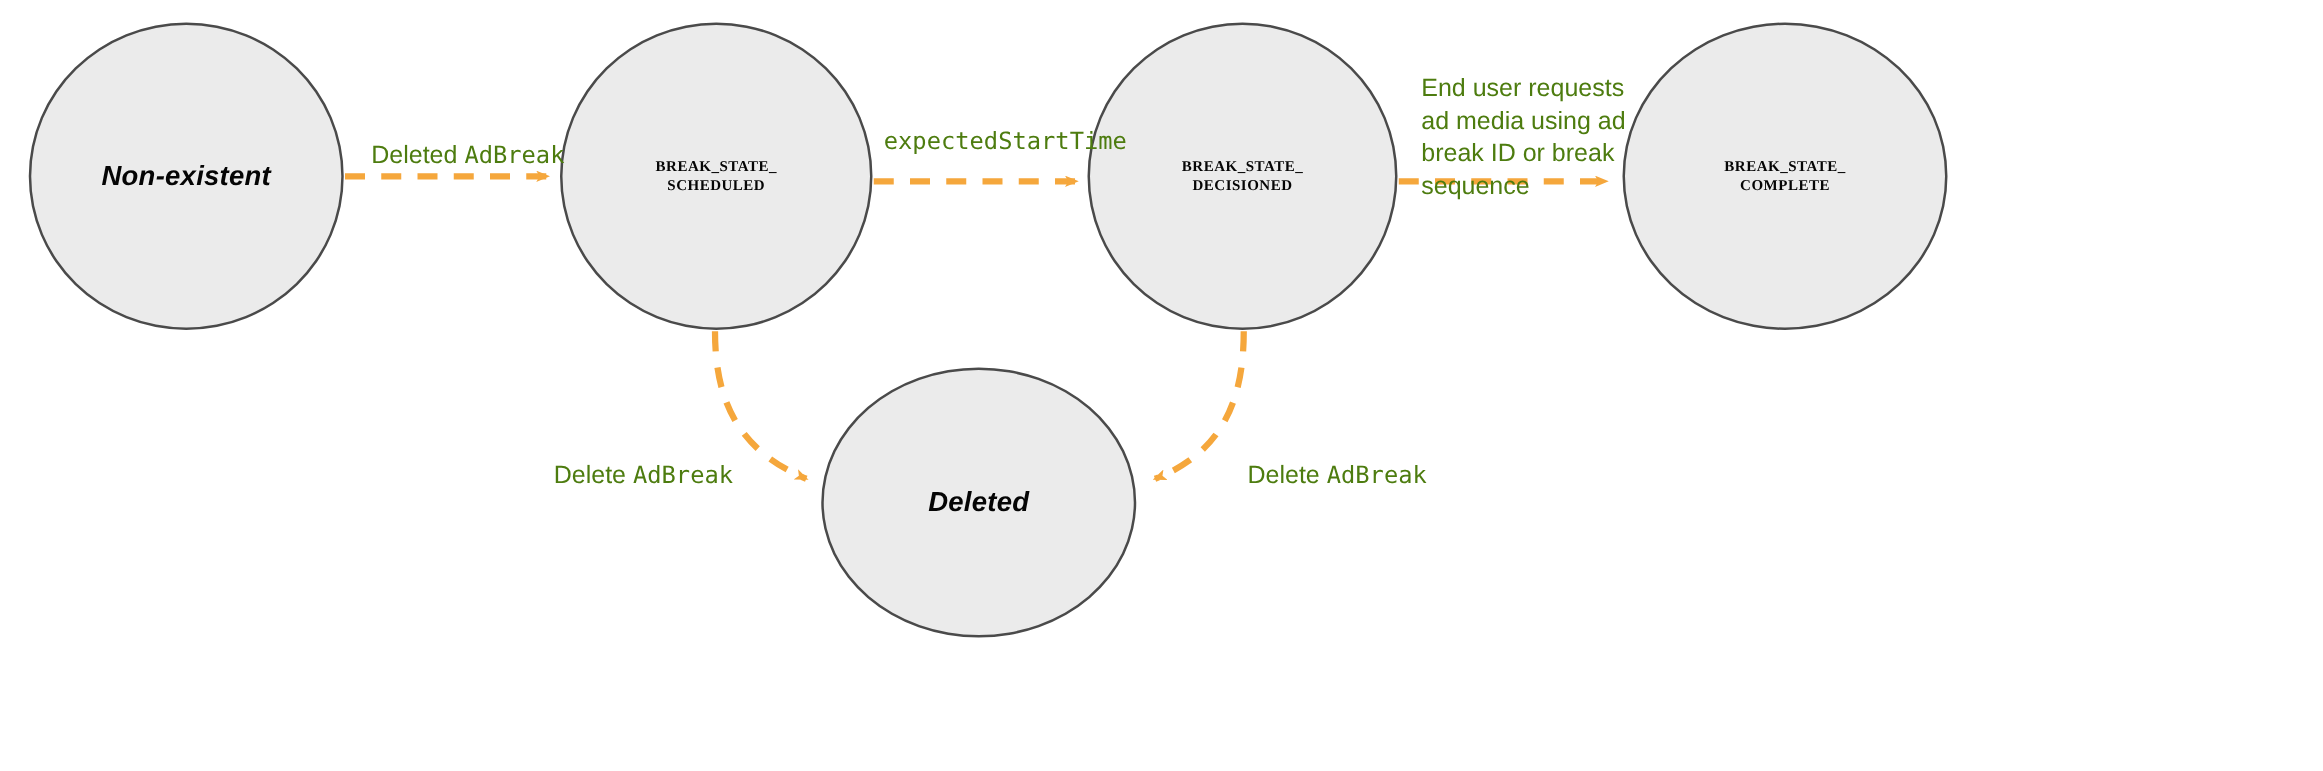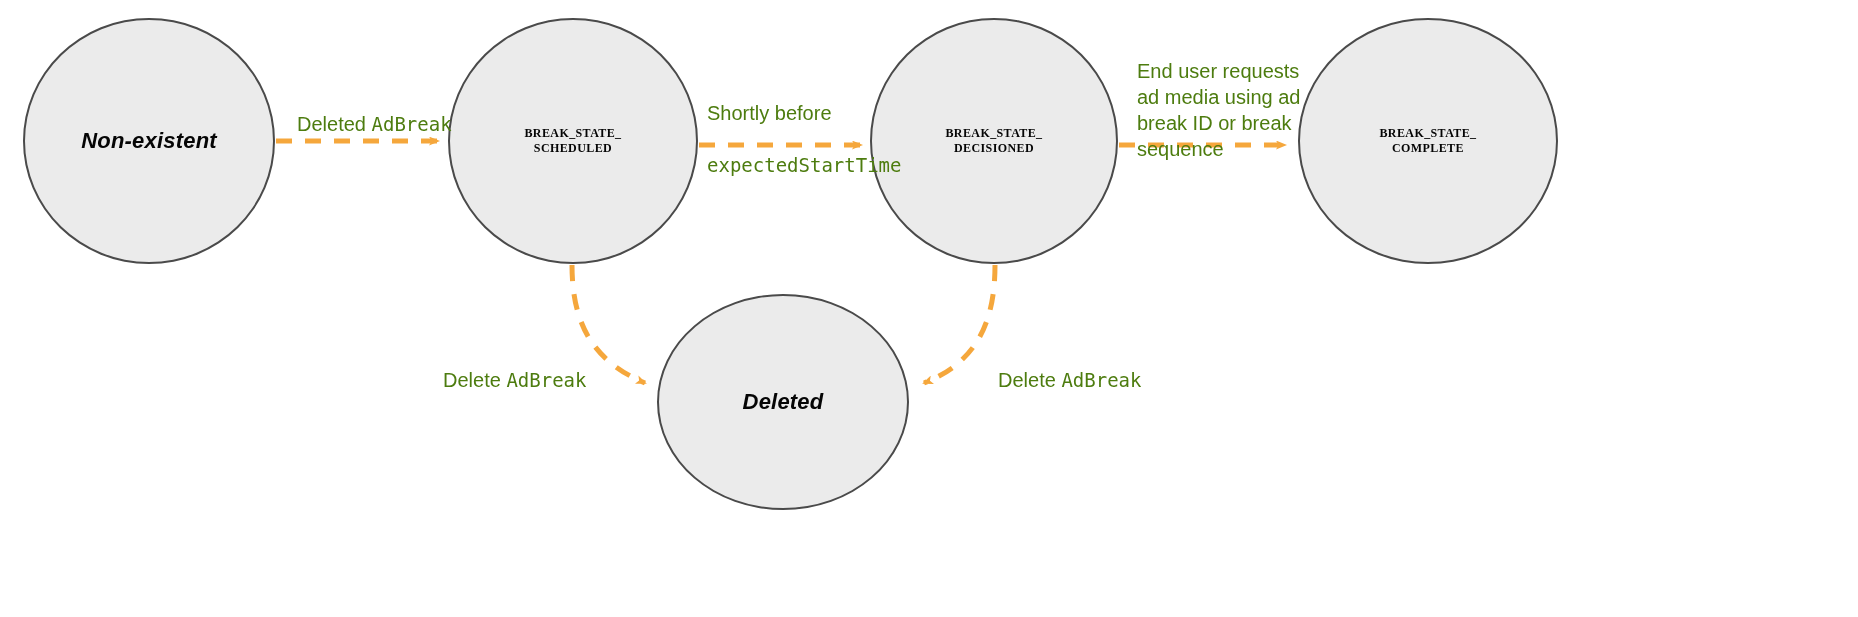--- a/index.html
+++ b/index.html
@@ -117,21 +117,20 @@
 
   <div class="node" style="left:657px; top:294px; width:252px; height:216px;">
     <span class="node-label sans">Deleted</span>
   </div>
 
   <div class="edge-label" style="left:297px; top:85px;">
     <span class="sans-part">Deleted </span><span class="mono-part">AdBreak</span>
   </div>
 
   <div class="edge-label" style="left:707px; top:74px;">
-    <div><span class="sans-part">Shortly before</span></div>
     <div><span class="mono-part">expectedStartTime</span></div>
   </div>
 
   <div class="edge-label" style="left:1137px; top:32px;">
     <span class="sans-part">End user requests
 ad media using ad
 break ID or break
 sequence</span>
   </div>
 

